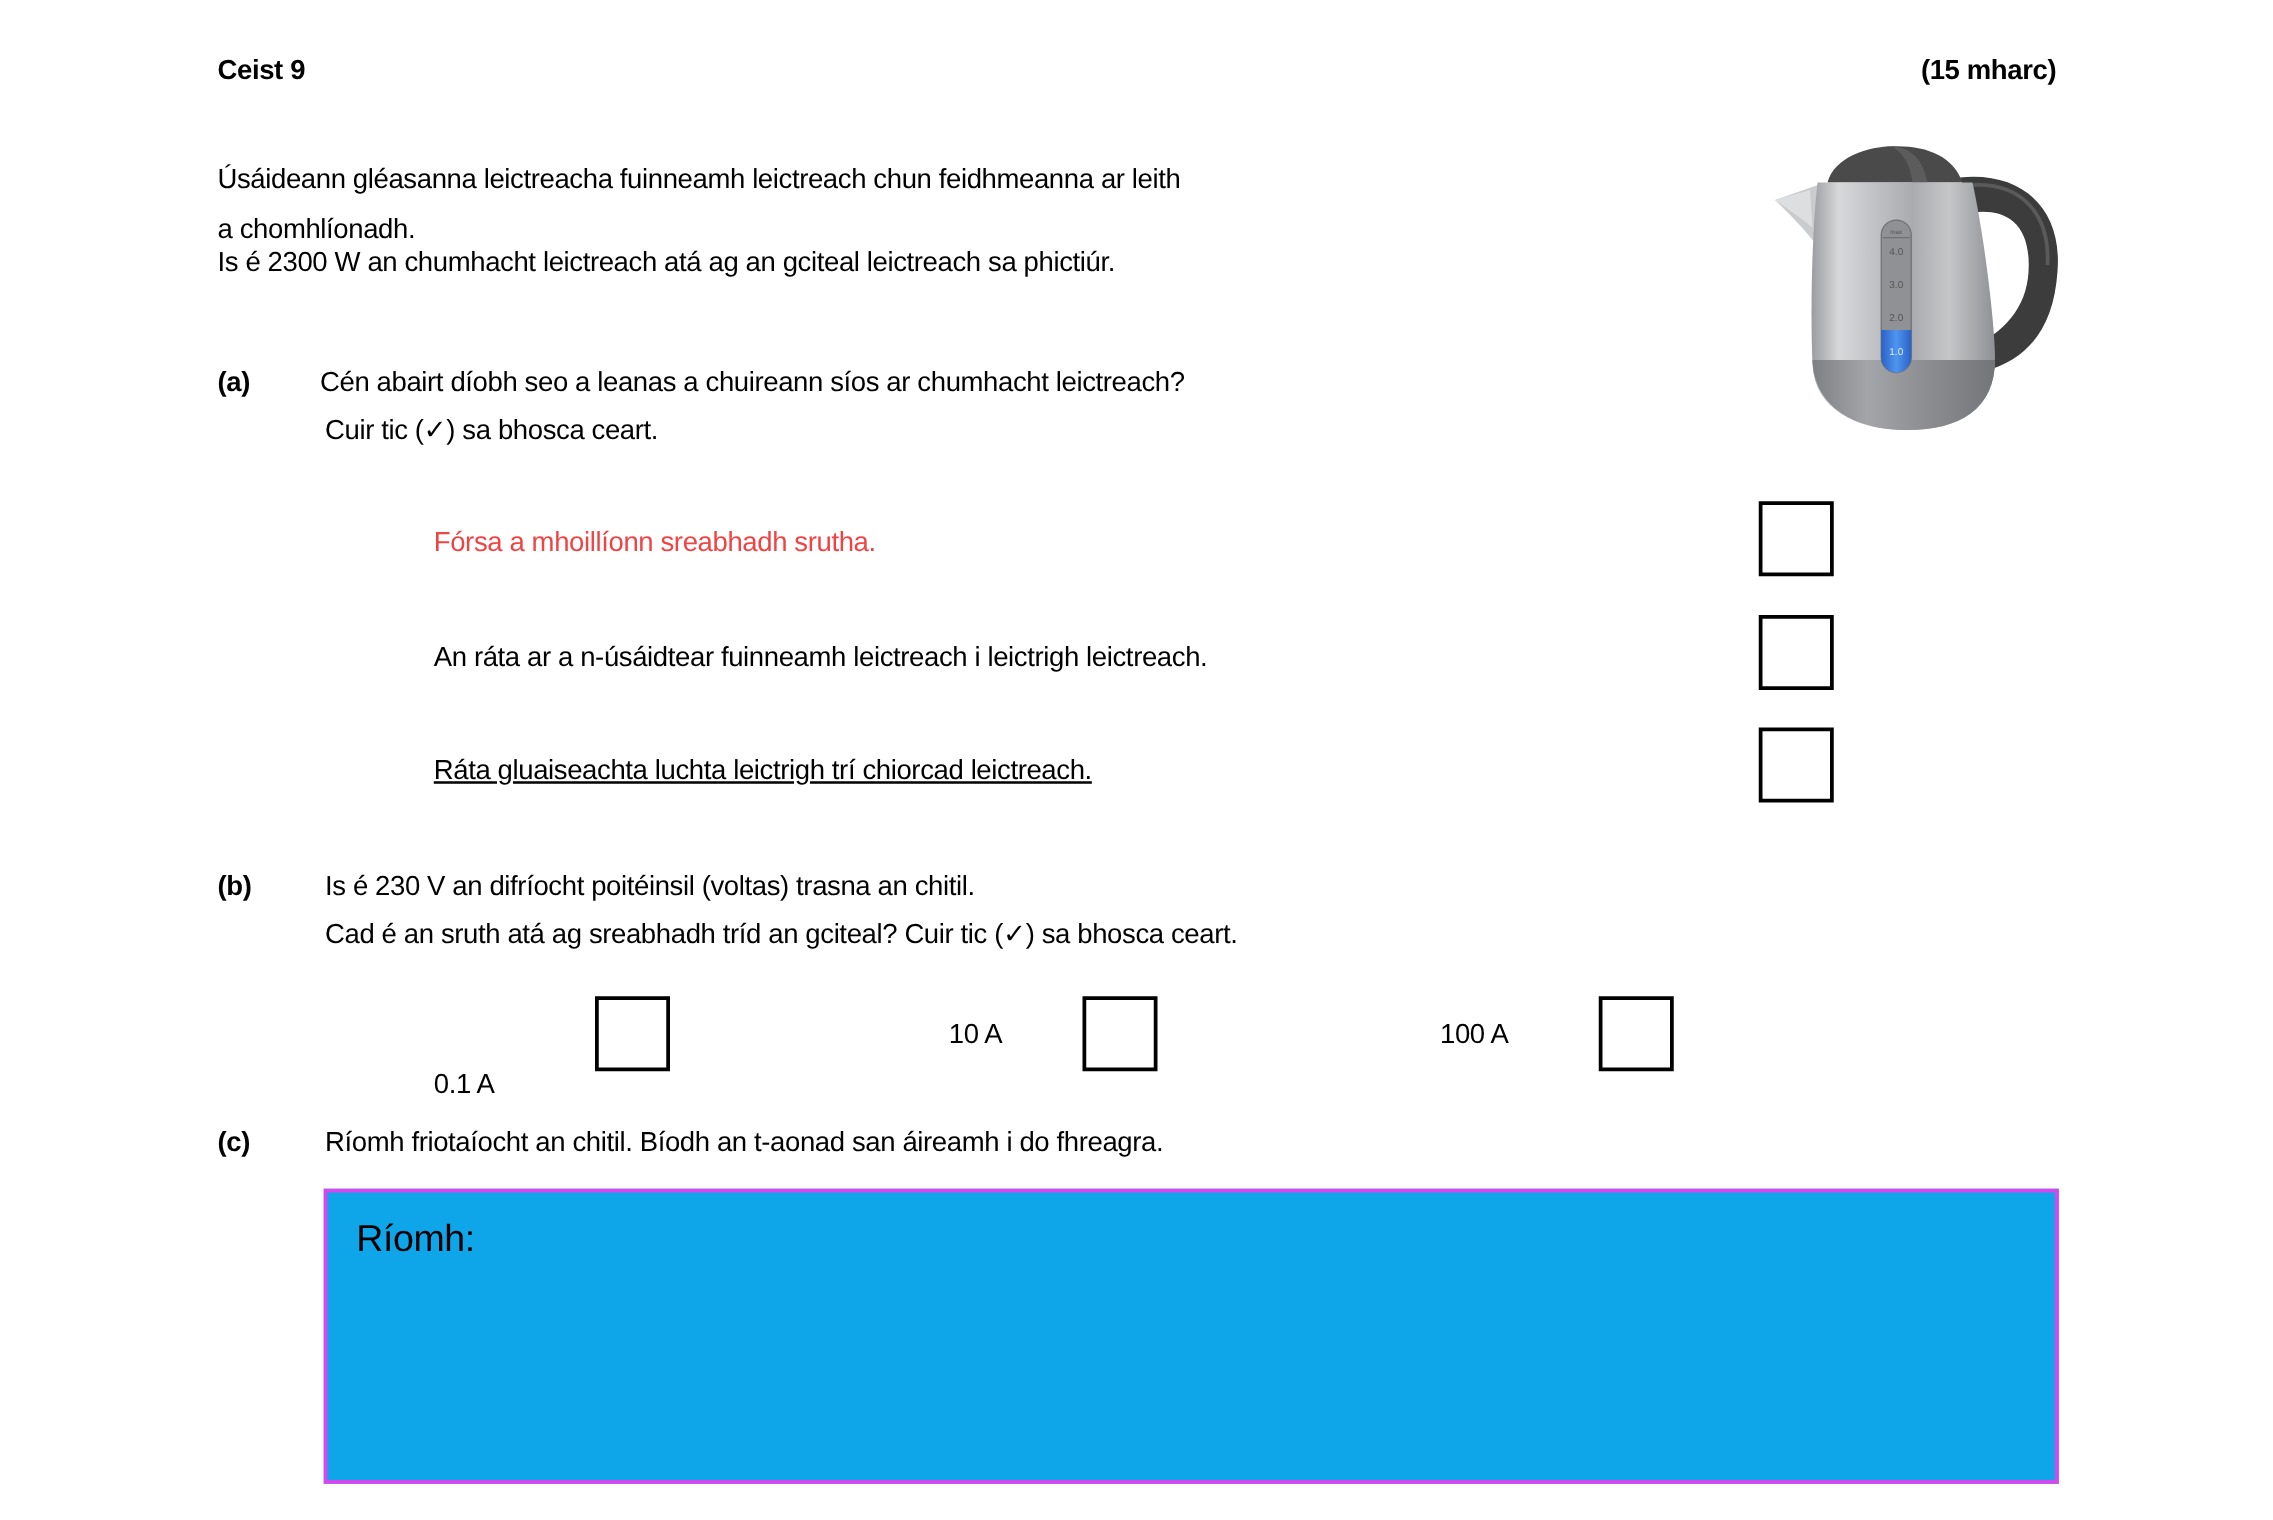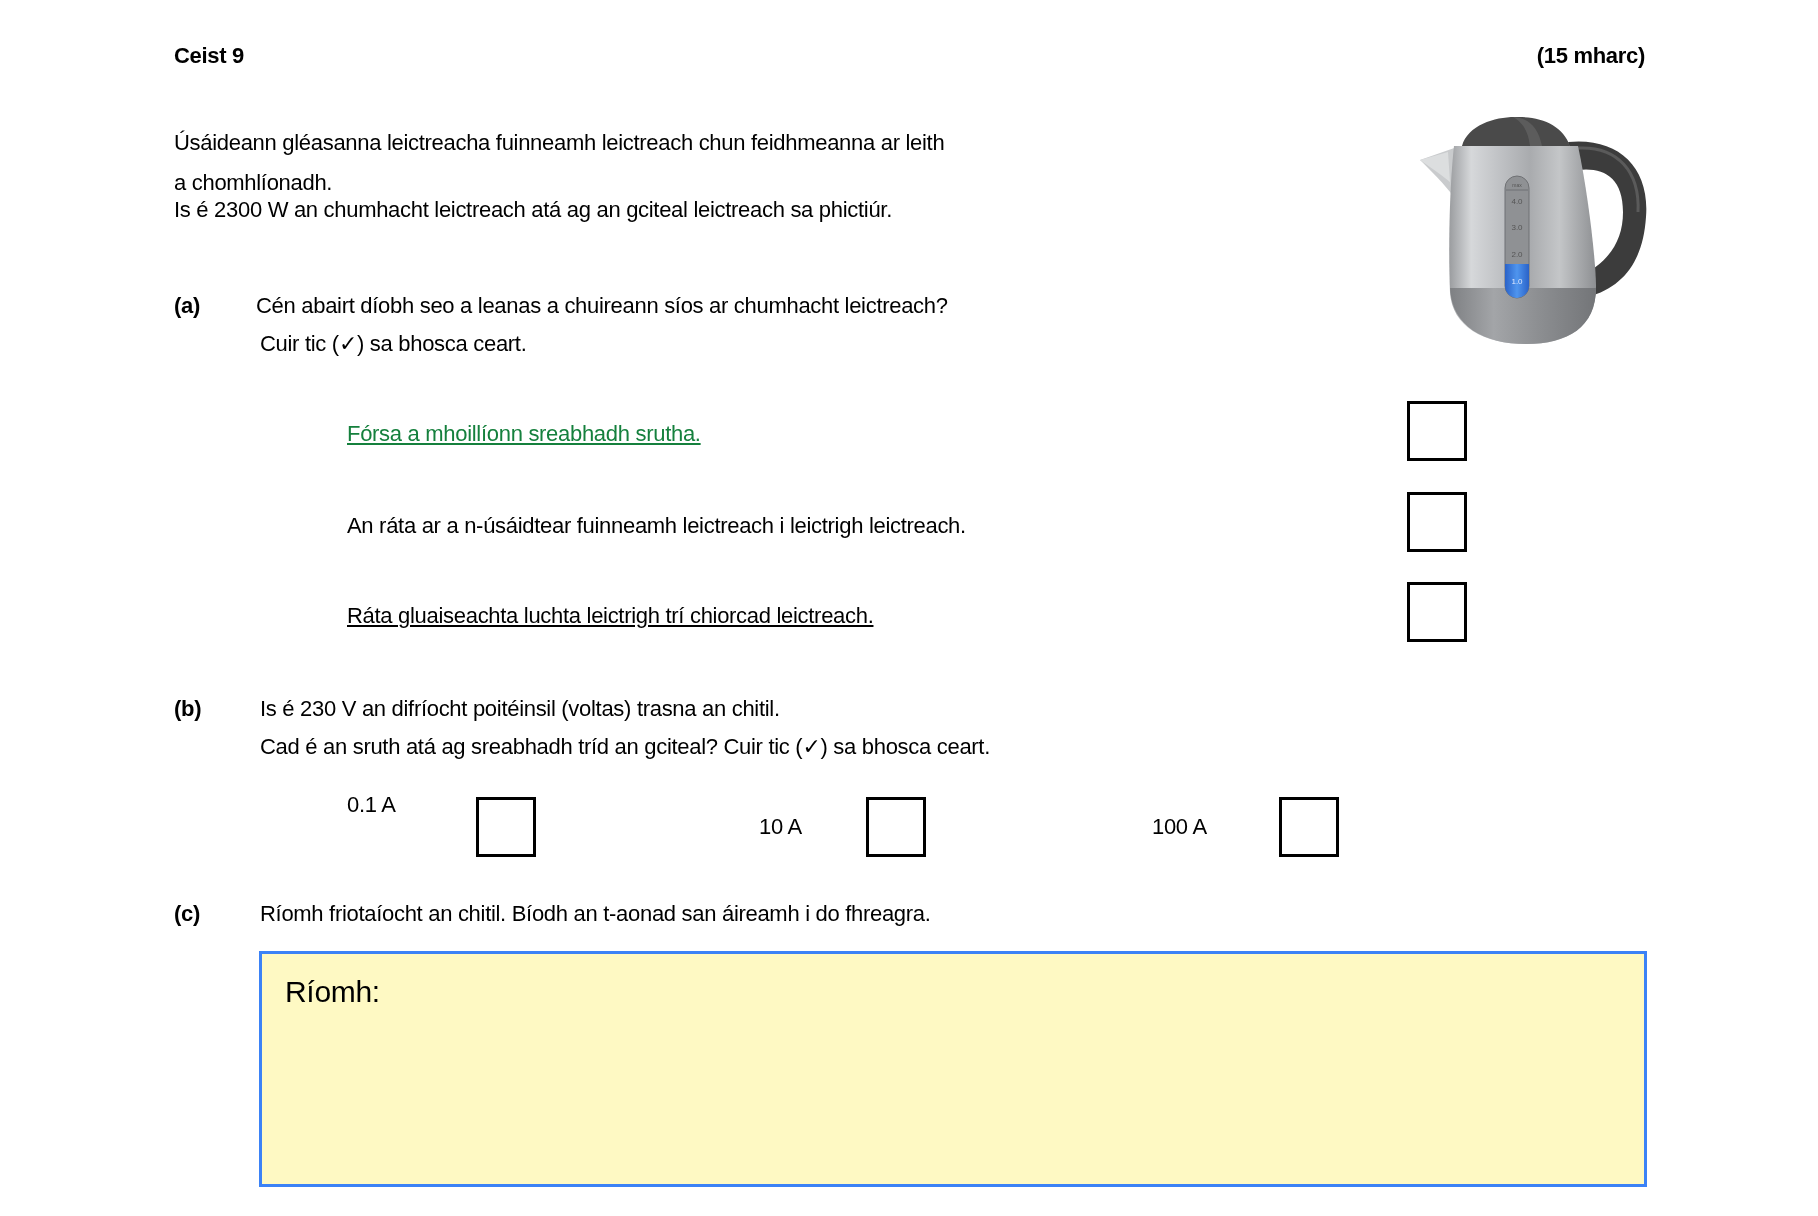--- a/index.html
+++ b/index.html
@@ -6,29 +6,29 @@
   body {
     width: 1818px; height: 1216px; position: relative; overflow: hidden;
     font-family: "Liberation Sans", "DejaVu Sans", sans-serif;
     color: #000000;
   }
   .line {
     position: absolute; white-space: nowrap;
     font-size: 22px; line-height: 36px; letter-spacing: -0.3px;
   }
   .bold { font-weight: bold; }
-  .muted { color: #15803d; text-decoration: underline; }
+  .muted { color: #ef4444; }
   .cb {
     position: absolute; width: 54px; height: 54px;
     border: 3px solid #000000; background: #ffffff; box-sizing: content-box;
     cursor: pointer;
   }
   .answer-box {
     position: absolute; left: 259px; top: 951px; width: 1382px; height: 230px;
-    border: 3px solid #3b82f6; background: #fef9c3;
+    border: 3px solid #d946ef; background: #0ea5e9;
   }
   .answer-label { position: absolute; left: 23px; top: 20px; font-size: 30px; line-height: 36px; letter-spacing: -0.3px; }
   .kettle { position: absolute; left: 1418px; top: 112px; width: 232px; height: 236px; }
 </style>
 </head>
 <body>
 
 <div class="line bold" style="left:174px; top:38px;">Ceist 9</div>
 <div class="line bold" style="right:173px; top:38px;margin-left:30px;">(15 mharc)</div>
 
@@ -99,21 +99,21 @@
 
   <div class="line" style="left:347px; top:598px;text-decoration:underline;">Ráta gluaiseachta luchta leictrigh trí chiorcad leictreach.</div>
   <div class="cb" style="left:1407px; top:582px;"></div>
 </div>
 
 <div>
   <div class="line bold" style="left:174px; top:691px;">(b)</div>
   <div class="line" style="left:260px; top:691px;">Is é 230 V an difríocht poitéinsil (voltas) trasna an chitil.</div>
   <div class="line" style="left:260px; top:729px;">Cad é an sruth atá ag sreabhadh tríd an gciteal?  Cuir tic (✓) sa bhosca ceart.</div>
 
-  <div class="line" style="left:347px; top:787px;">0.1 A</div>
+  <div class="line" style="left:347px; top:849px;">0.1 A</div>
   <div class="cb" style="left:476px; top:797px;"></div>
 
   <div class="line" style="left:759px; top:809px;">10 A</div>
   <div class="cb" style="left:866px; top:797px;"></div>
 
   <div class="line" style="left:1152px; top:809px;">100 A</div>
   <div class="cb" style="left:1279px; top:797px;"></div>
 </div>
 
 <div>

